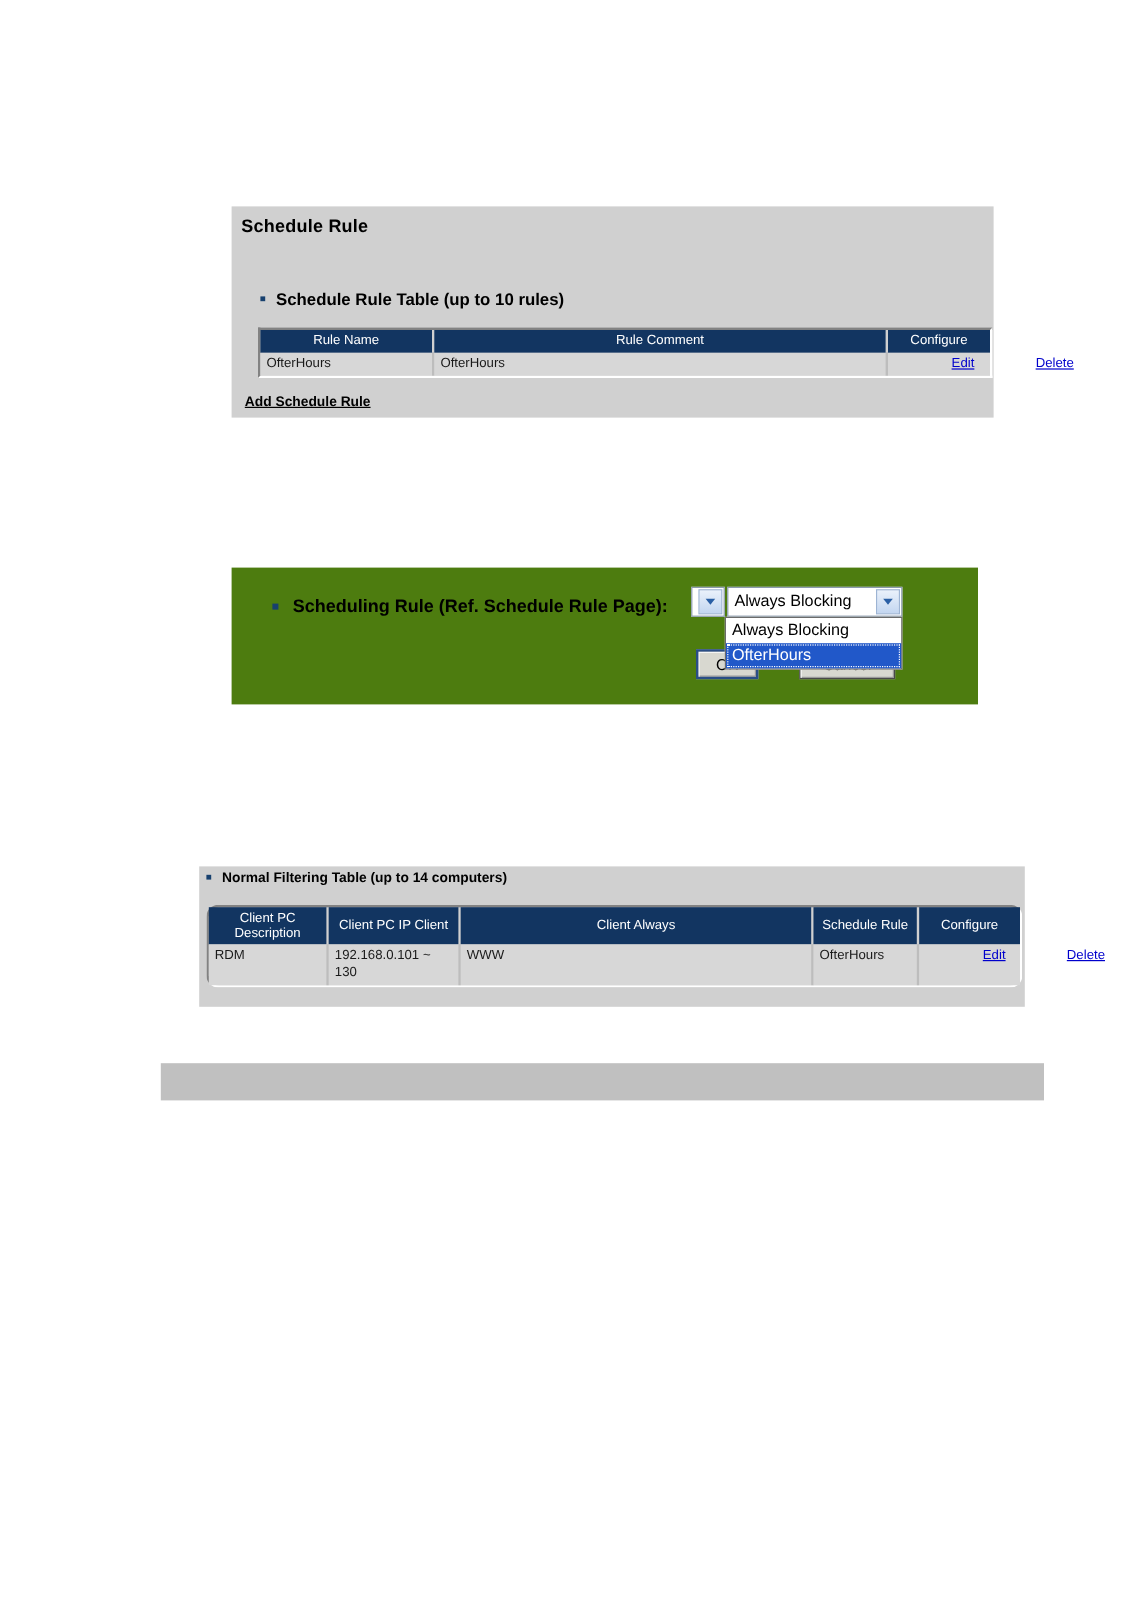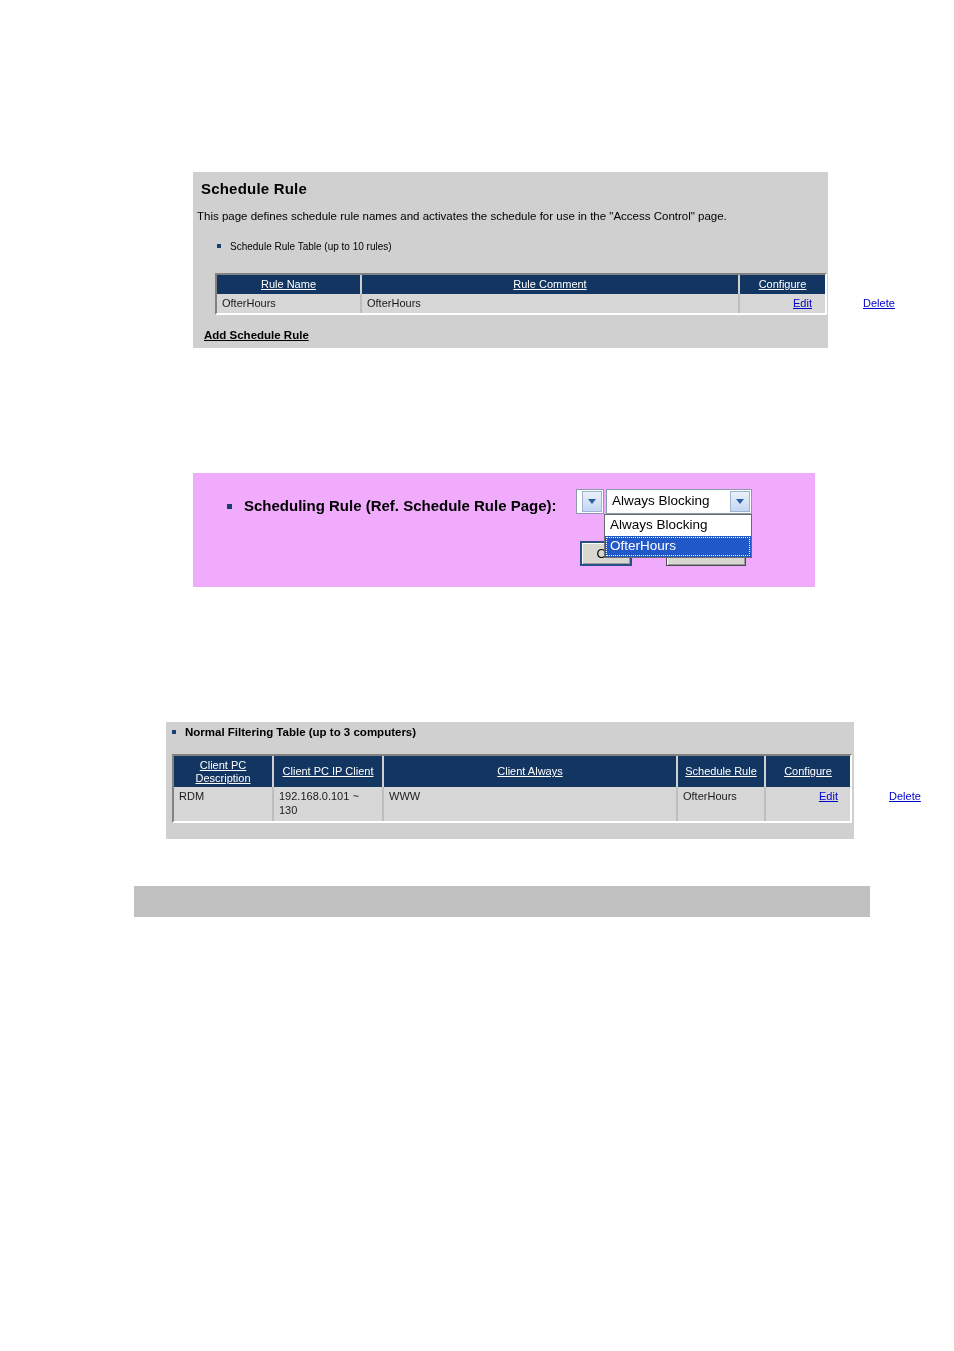--- a/index.html
+++ b/index.html
@@ -40,22 +40,22 @@
     left: 4px;
     top: 38px;
     font-size: 11.5px;
     color: #000000;
     white-space: nowrap;
   }
   .sr-bullet-row {
     position: absolute;
     left: 24px;
     top: 69px;
-    font-size: 10px;
-    font-weight: normal;
+    font-size: 14px;
+    font-weight: bold;
     color: #000000;
     white-space: nowrap;
   }
   .bullet-dot {
     display: inline-block;
     width: 4px;
     height: 4px;
     background: #17406e;
     vertical-align: middle;
     margin-right: 9px;
@@ -75,21 +75,20 @@
   }
   .dev-table th {
     background: #123561;
     color: #ffffff;
     font-size: 11px;
     font-weight: normal;
     text-align: center;
     padding: 3px 4px;
     border-right: 2px solid #d0d0d0;
     line-height: 1.15;
-    text-decoration: underline;
   }
   .dev-table th:last-child { border-right: none; }
   .dev-table td {
     background: #d7d7d7;
     color: #1a1a1a;
     font-size: 11px;
     padding: 3px 5px;
     border-right: 2px solid #bdbdbd;
     vertical-align: top;
     line-height: 1.25;
@@ -120,21 +119,21 @@
     text-align: center;
   }
 
   
   .panel-scheduling {
     position: absolute;
     left: 193px;
     top: 473px;
     width: 622px;
     height: 114px;
-    background: #f0abfc;
+    background: #4d7c0f;
   }
   .sched-label {
     position: absolute;
     left: 34px;
     top: 24px;
     font-size: 15px;
     font-weight: bold;
     color: #000000;
     white-space: nowrap;
   }
@@ -258,41 +257,40 @@
   .nf-bullet-row {
     position: absolute;
     left: 6px;
     top: 4px;
     font-size: 11.5px;
     font-weight: bold;
     color: #000000;
     white-space: nowrap;
   }
   .nf-table-wrap { position: absolute; left: 6px; top: 32px; }
-  #normal-filtering-table { width: 676px; }
+  #normal-filtering-table { width: 676px; border-radius: 10px; }
   #normal-filtering-table td { vertical-align: top; }
 
   
   .bottom-bar {
     position: absolute;
     left: 134px;
     top: 886px;
     width: 736px;
     height: 31px;
     background: #c0c0c0;
   }
 </style>
 </head>
 <body>
 
 <div class="panel-schedule-rule">
 
   <div class="sr-title">Schedule Rule</div>
 
-  <div class="sr-desc">This page defines schedule rule names and activates the schedule for use in the "Access Control" page.</div>
 
   <div class="sr-bullet-row">
     <span class="bullet-dot"></span><span>Schedule Rule Table (up to 10 rules)</span>
   </div>
 
   <div class="sr-table-wrap">
     <table class="dev-table" id="schedule-rule-table">
       <colgroup>
         <col style="width:145px">
           <col style="width:378px">
@@ -344,21 +342,21 @@
   </span>
 </div>
 
 <div class="option-list">
   <div class="option-item">Always Blocking</div>
   <div class="option-item selected">OfterHours</div>
 </div>
 
 <div class="panel-filtering">
   <div class="nf-bullet-row">
-    <span class="bullet-dot"></span><span>Normal Filtering Table (up to 3 computers)</span>
+    <span class="bullet-dot"></span><span>Normal Filtering Table (up to 14 computers)</span>
   </div>
 
   <div class="nf-table-wrap">
     <table class="dev-table" id="normal-filtering-table">
       <colgroup>
         <col style="width:100px">
           <col style="width:110px">
           <col style="width:294px">
         <col style="width:88px">
           <col style="width:84px">

